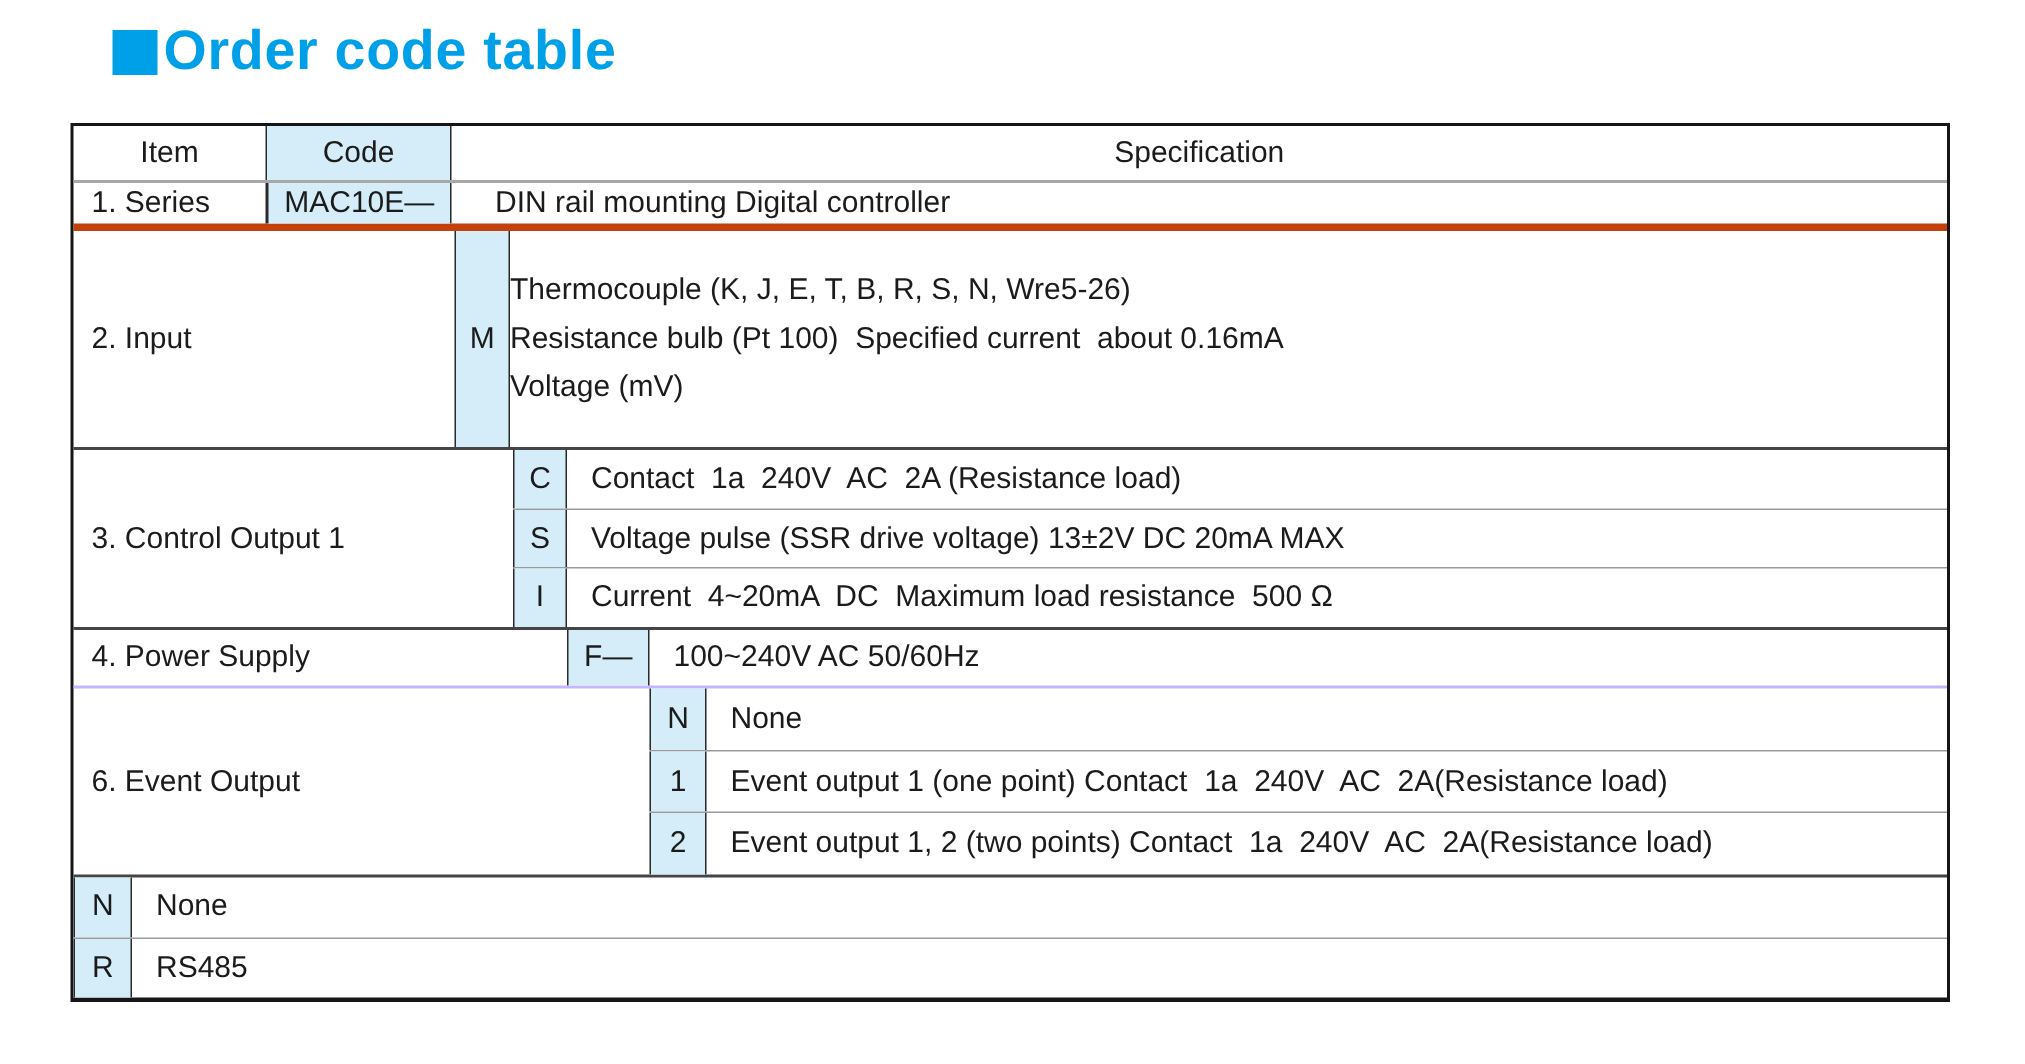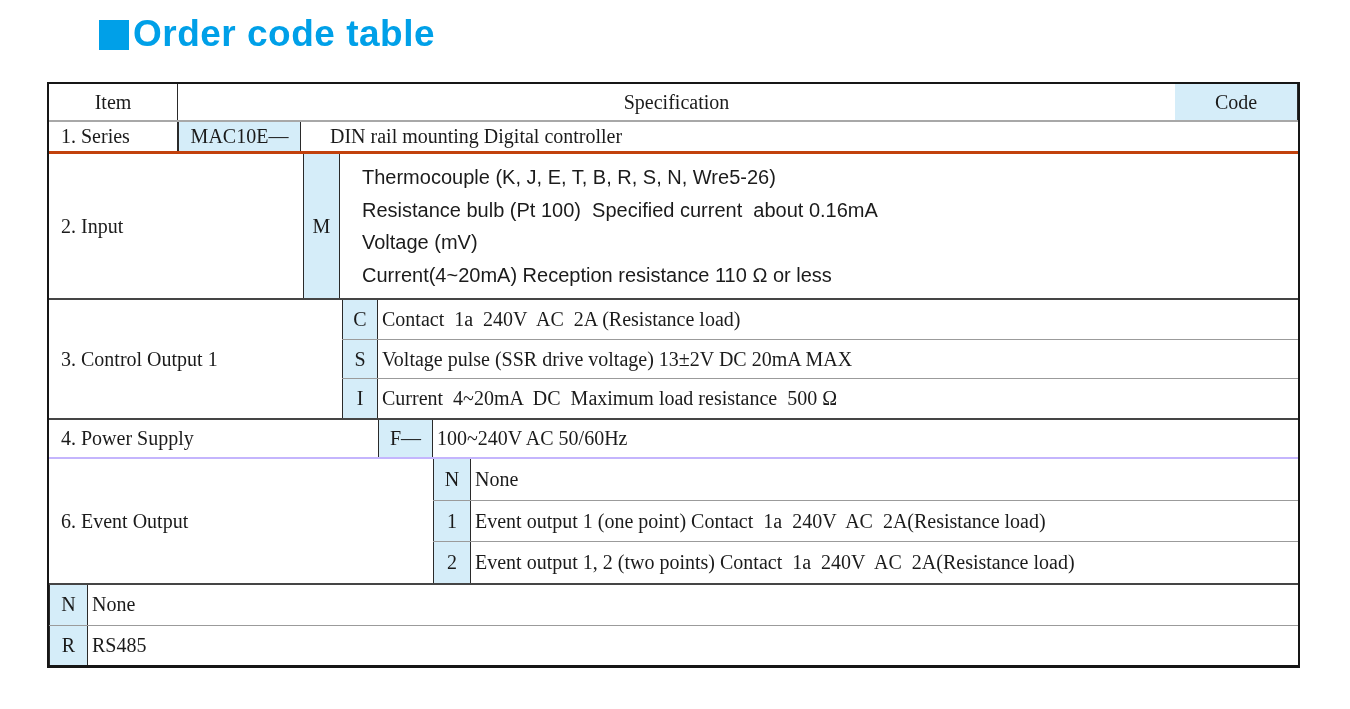--- a/index.html
+++ b/index.html
@@ -12,21 +12,21 @@
     background: #ffffff;
     overflow: hidden;
     font-family: "Liberation Sans", "DejaVu Sans", sans-serif;
     color: #1b1b1b;
   }
   .page { position: relative; width: 1350px; height: 709px; background: #fff; }
 
   
   .title-row {
     position: absolute; left: 75px; top: 13px;
-    display: flex; align-items: center; margin-left: 24px;
+    display: flex; align-items: center;
   }
   .title-square {
     width: 30px; height: 30px;
     background: var(--accent, #00a0e8);
     display: inline-block;
     margin-right: 4px;
     margin-top: 2px;
   }
   .title-text {
     font-size: 37px;
@@ -41,37 +41,37 @@
     position: absolute; left: 47px; top: 82px;
     width: 1253px; height: 586px;
     border: 2px solid #161616;
     border-bottom-width: 3px;
     background: #fff;
     display: flex; flex-direction: column;
     font-size: 20px;
   }
   .trow { display: flex; width: 100%; }
   .row-header { height: 38px; border-bottom: 2px solid #a8a8a8; }
-  .row-series { height: 32px; border-bottom: 3px solid #c2410c; }
+  .row-series { height: 32px; border-bottom: 5px solid #c2410c; }
   .row-input  { height: 146px; border-bottom: 2px solid #454545; }
   .row-out    { height: 120px; border-bottom: 2px solid #454545; }
   .row-power  { height: 39px;  border-bottom: 2px solid #c4b5fd; }
   .row-event  { height: 126px; border-bottom: 2px solid #454545; }
   .row-comm   { flex: 1; }
 
-  .cell { display: flex; align-items: center; font-family: Liberation Serif, serif; }
+  .cell { display: flex; align-items: center; }
   .c-item { padding-left: 12px; }
   .c-code {
     background: var(--code-cell-bg, #d5edf9);
     border-left: 1px solid #2a2a2a;
     border-right: 1px solid #2a2a2a;
     justify-content: center;
     flex: none;
   }
-  .c-spec { flex: 1; padding-left: 4px; white-space: pre-wrap; }
+  .c-spec { flex: 1; padding-left: 16px; white-space: pre-wrap; }
   .center { justify-content: center; padding-left: 0; }
 
   
   .col-item-a { width: 129px; flex: none; border-right: 1px solid #2a2a2a; }
   .col-code-a { width: 123px; }
   .row-header .c-code { border-left: none; }
   .row-series .c-spec { padding-left: 29px; }
 
   
   .row-input .c-item { width: 254px; flex: none; }
@@ -81,21 +81,21 @@
   .row-power .c-item { width: 329px; flex: none; }
   .row-power .c-code { width: 55px; }
   .row-event .c-item { width: 384px; flex: none; }
   .row-event .c-code { width: 38px; }
   .row-comm  .c-item { width: 422px; flex: none; }
   .row-comm  .c-code { width: 39px; }
 
   
   .spec-lines {
     flex: 1; display: flex; flex-direction: column; justify-content: center;
-    padding-left: 22px; line-height: 32.5px; white-space: pre-wrap;
+    line-height: 32.5px; white-space: pre-wrap;
   }
 
   
   .subrows { flex: 1; display: flex; flex-direction: column; }
   .srow { flex: 1; display: flex; }
   .srow + .srow { border-top: 1px solid #9b9b9b; }
 </style>
 </head>
 <body>
 
@@ -103,38 +103,37 @@
 
   <div class="title-row">
     <span class="title-square"></span>
     <h1 class="title-text">Order code table</h1>
   </div>
 
   <div class="order-table">
 
     <div class="trow row-header">
       <div class="cell c-item col-item-a center">Item</div>
+      <div class="cell c-code col-code-a">Code</div>
       <div class="cell c-spec center">Specification</div>
-      <div class="cell c-code col-code-a">Code</div>
     </div>
 
     <div class="trow row-series">
       <div class="cell c-item col-item-a">1. Series</div>
       <div class="cell c-code col-code-a">MAC10E—</div>
       <div class="cell c-spec">DIN rail mounting Digital controller</div>
     </div>
 
     <div class="trow row-input">
       <div class="cell c-item">2. Input</div>
       <div class="cell c-code">M</div>
       <div class="spec-lines">
         <span>Thermocouple (K, J, E, T, B, R, S, N, Wre5-26)</span>
         <span>Resistance bulb (Pt 100)  Specified current  about 0.16mA</span>
         <span>Voltage (mV)</span>
-        <span>Current(4~20mA) Reception resistance 110 Ω or less</span>
       </div>
     </div>
 
     <div class="trow row-out">
       <div class="cell c-item">3. Control Output 1</div>
       <div class="subrows">
         <div class="srow">
           <div class="cell c-code">C</div>
           <div class="cell c-spec">Contact  1a  240V  AC  2A (Resistance load)</div>
         </div>

